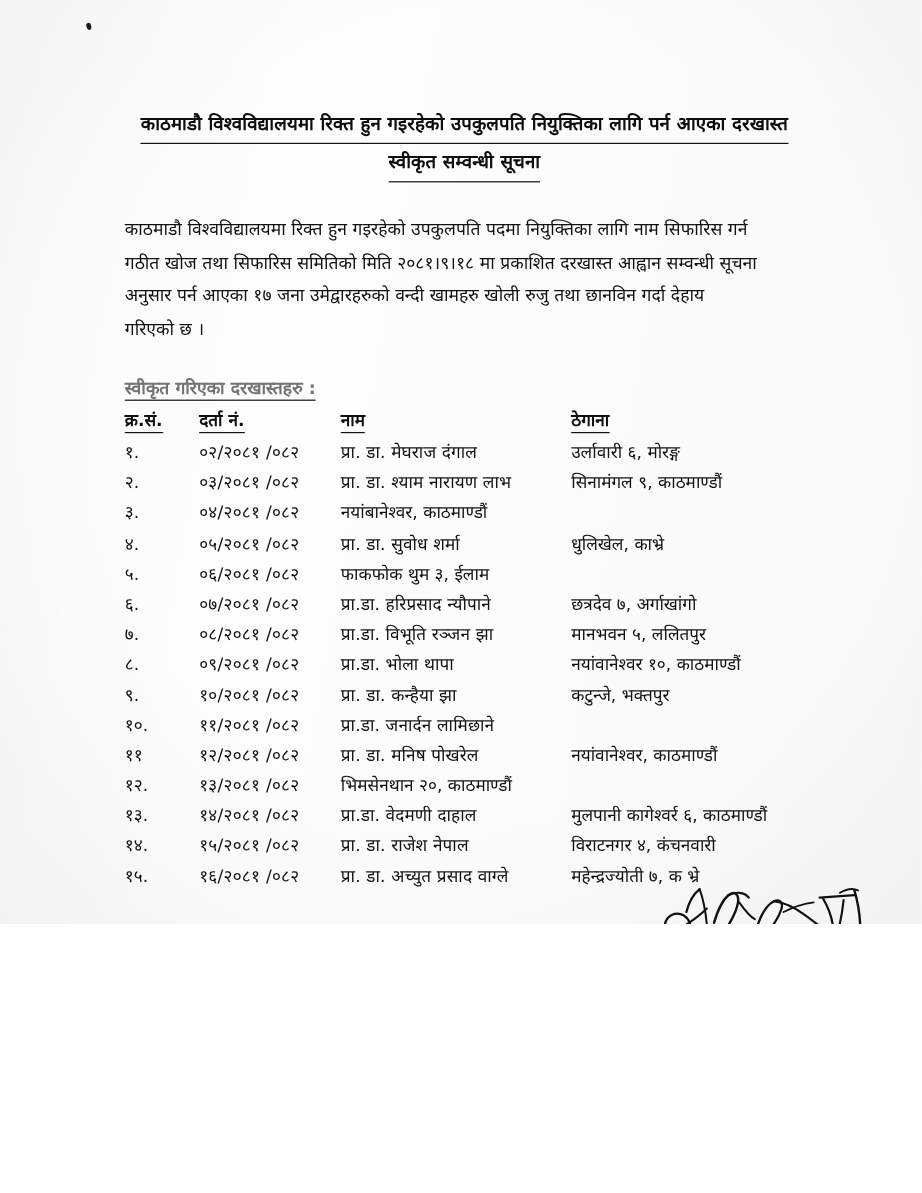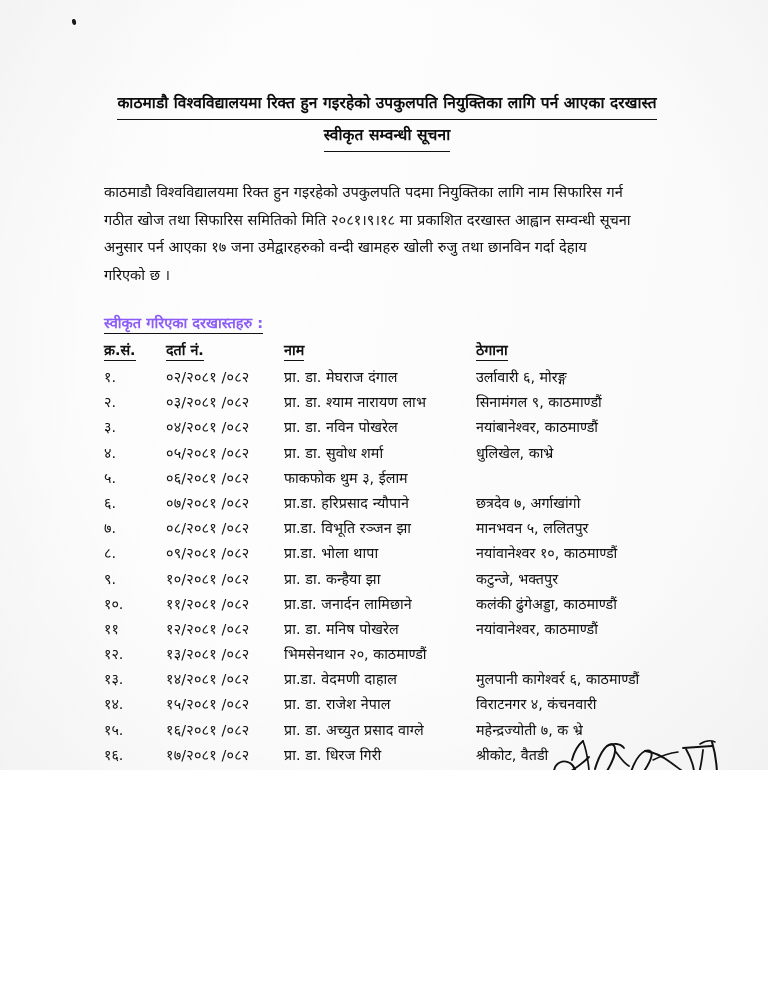--- a/index.html
+++ b/index.html
@@ -86,21 +86,21 @@
   }
 
   
   .subhead {
     position: absolute;
     left: 104px;
     top: 312px;
     font-family: "DejaVu Sans", sans-serif;
     font-weight: 700;
     font-size: 14.6px;
-    color: #8b5cf6;
+    color: #737373;
   }
   .subhead span.u {
     border-bottom: 1.3px solid #111;
     padding-bottom: 1px;
     display: inline-block;
   }
 
   
   .table {
     position: absolute;
@@ -201,21 +201,20 @@
     <div class="row">
       <div class="c-sn">२.</div>
       <div class="c-reg c-reg-val">०३/२०८१ /०८२</div>
       <div class="c-name c-name-val">प्रा. डा. श्याम नारायण लाभ</div>
       <div class="c-addr">सिनामंगल ९, काठमाण्डौं</div>
     </div>
 
     <div class="row">
       <div class="c-sn">३.</div>
       <div class="c-reg c-reg-val">०४/२०८१ /०८२</div>
-      <div class="c-name c-name-val">प्रा. डा. नविन पोखरेल</div>
       <div class="c-addr">नयांबानेश्वर, काठमाण्डौं</div>
     </div>
 
     <div class="row">
       <div class="c-sn">४.</div>
       <div class="c-reg c-reg-val">०५/२०८१ /०८२</div>
       <div class="c-name c-name-val">प्रा. डा. सुवोध शर्मा</div>
       <div class="c-addr">धुलिखेल, काभ्रे</div>
     </div>
 
@@ -250,21 +249,20 @@
       <div class="c-sn">९.</div>
       <div class="c-reg c-reg-val">१०/२०८१ /०८२</div>
       <div class="c-name c-name-val">प्रा. डा. कन्हैया झा</div>
       <div class="c-addr">कटुन्जे, भक्तपुर</div>
     </div>
 
     <div class="row">
       <div class="c-sn">१०.</div>
       <div class="c-reg c-reg-val">११/२०८१ /०८२</div>
       <div class="c-name c-name-val">प्रा.डा. जनार्दन लामिछाने</div>
-      <div class="c-addr">कलंकी ढुंगेअड्डा, काठमाण्डौं</div>
     </div>
 
     <div class="row">
       <div class="c-sn">११</div>
       <div class="c-reg c-reg-val">१२/२०८१ /०८२</div>
       <div class="c-name c-name-val">प्रा. डा. मनिष पोखरेल</div>
       <div class="c-addr">नयांवानेश्वर, काठमाण्डौं</div>
     </div>
 
     <div class="row">
@@ -287,26 +285,20 @@
       <div class="c-addr">विराटनगर ४, कंचनवारी</div>
     </div>
 
     <div class="row">
       <div class="c-sn">१५.</div>
       <div class="c-reg c-reg-val">१६/२०८१ /०८२</div>
       <div class="c-name c-name-val">प्रा. डा. अच्युत प्रसाद वाग्ले</div>
       <div class="c-addr">महेन्द्रज्योती ७, क भ्रे</div>
     </div>
 
-    <div class="row">
-      <div class="c-sn">१६.</div>
-      <div class="c-reg c-reg-val">१७/२०८१ /०८२</div>
-      <div class="c-name c-name-val">प्रा. डा. धिरज गिरी</div>
-      <div class="c-addr">श्रीकोट, वैतडी</div>
-    </div>
 
   </div>
 
   <div class="sig-layer">
     <svg width="768" height="994" viewBox="0 0 768 994" fill="none" xmlns="http://www.w3.org/2000/svg">
 
       <g stroke="#111" fill="none" stroke-linecap="round" stroke-linejoin="round">
         <path d="M232 872 C224 866, 219 856, 225 847 C231 839, 243 840, 247 849 C251 858, 246 866, 240 869" stroke-width="2.2"></path>
         <path d="M240 869 C252 861, 268 846, 285 831 C293 824, 300 818, 305 815" stroke-width="2.4"></path>
         <path d="M246 852 C256 849, 266 847, 272 849" stroke-width="1.7"></path>

